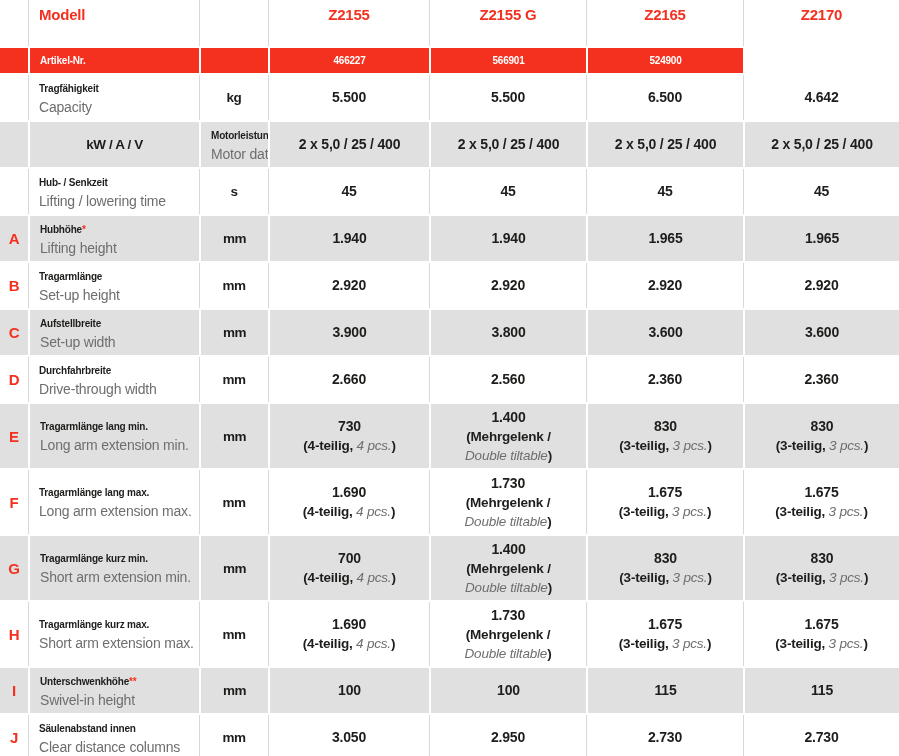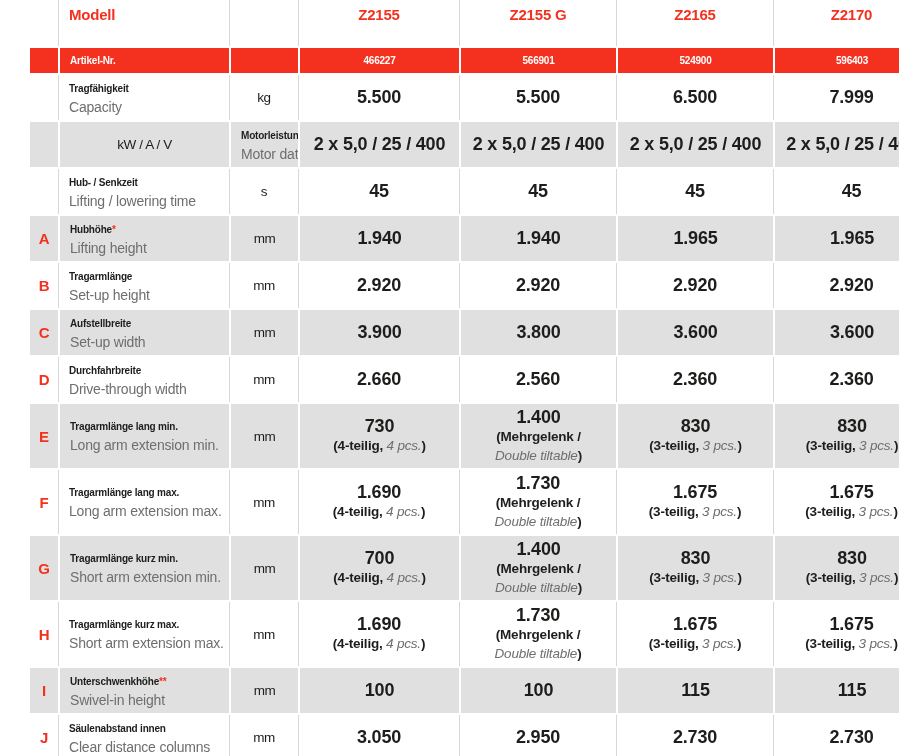--- a/index.html
+++ b/index.html
@@ -13,21 +13,20 @@
   body{
     font-family:"Liberation Sans","DejaVu Sans",sans-serif;
     background:#fff;
     width:899px;
   }
   #stage{
     position:relative;
     width:899px;height:756px;
     overflow:hidden;
     background:#fff;
-    padding-left:30px;
   }
   .row{
     display:grid;
     grid-template-columns:28px 171px 69px 161px 157px 157px 156px;
     margin-bottom:2px;
     letter-spacing:-0.2px;
   }
   .h-head{height:46px;}
   .h-art{height:25px;}
   .h-std{height:45px;}
@@ -66,25 +65,25 @@
   .de{
     color:var(--dark);font-weight:700;font-size:10px;line-height:19px;
     white-space:nowrap;
   }
   .ast{color:var(--red);}
   .en{
     color:var(--graytext);font-size:14px;line-height:19px;
     white-space:nowrap;
   }
   .unit{
-    color:var(--dark);font-weight:400;font-size:13.5px;letter-spacing:-0.4px;
+    color:var(--dark);font-weight:700;font-size:13.5px;letter-spacing:-0.4px;
     white-space:nowrap;
   }
   .val-main{
-    color:var(--dark);font-weight:700;font-size:18px;line-height:19px;
+    color:var(--dark);font-weight:700;font-size:14px;line-height:19px;
     text-align:center;white-space:nowrap;
   }
   .val-note{
     color:var(--dark);font-weight:700;font-size:13.5px;line-height:19px;
     text-align:center;white-space:nowrap;
   }
   .val-note .itg{
     color:var(--graytext);font-style:italic;font-weight:400;
   }
 </style>
@@ -121,23 +120,20 @@
     <div class="cell"></div>
     <div class="cell">
       <span class="art-value">466227</span>
     </div>
     <div class="cell">
       <span class="art-value">566901</span>
     </div>
     <div class="cell">
       <span class="art-value">524900</span>
     </div>
-    <div class="cell">
-      <span class="art-value">596403</span>
-    </div>
   </div>
 
   <div id="table-body">
       <div class="row r-white h-std">
         <div class="cell"></div>
         <div class="cell left">
           <div class="de">Tragfähigkeit</div>
           <div class="en">Capacity</div>
         </div>
         <div class="cell">
@@ -146,21 +142,21 @@
         <div class="cell">
           <div class="val-main">5.500</div>
         </div>
         <div class="cell">
           <div class="val-main">5.500</div>
         </div>
         <div class="cell">
           <div class="val-main">6.500</div>
         </div>
         <div class="cell">
-          <div class="val-main">7.999</div>
+          <div class="val-main">4.642</div>
         </div>
       </div>
       <div class="row r-gray h-std">
         <div class="cell"></div>
         <div class="cell">
           <span class="unit">kW / A / V</span>
         </div>
         <div class="cell left">
           <div class="de">Motorleistung</div>
           <div class="en">Motor data</div>

